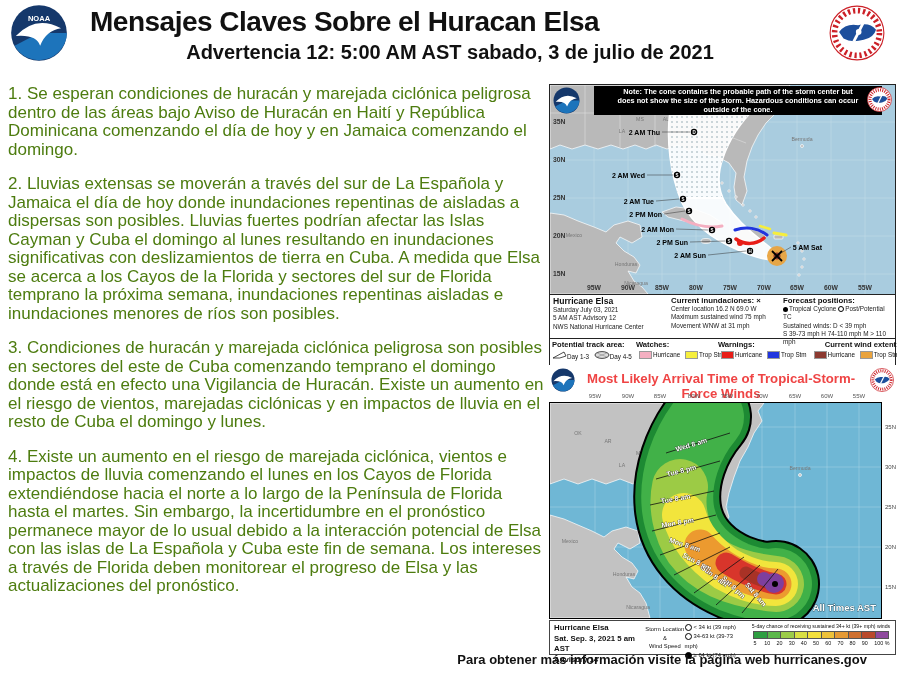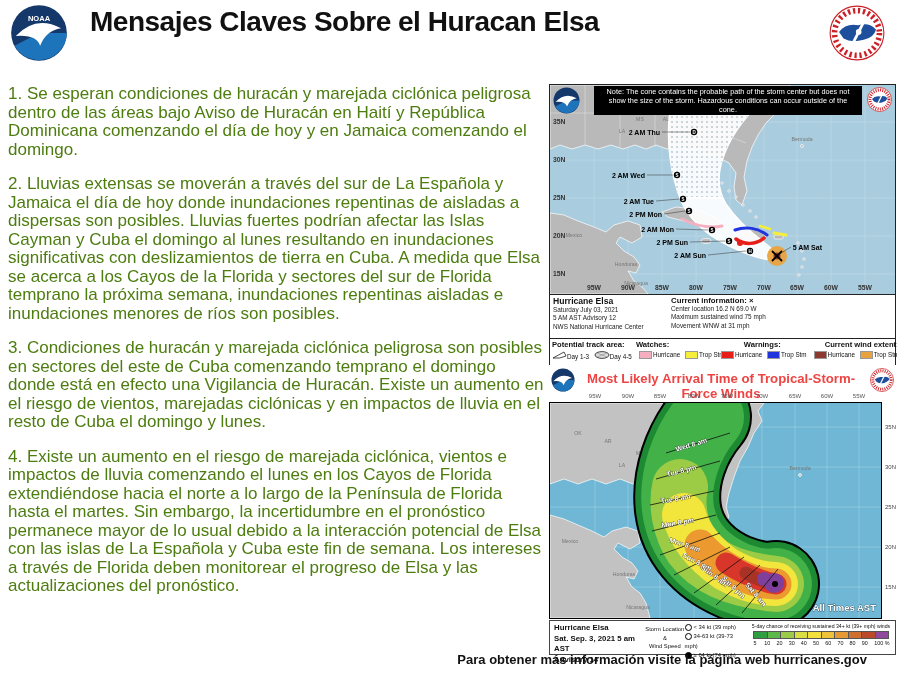--- a/index.html
+++ b/index.html
@@ -13,21 +13,21 @@
   .logo{position:absolute;}
   
   .messages{position:absolute;left:8px;top:85px;width:538px;}
   .messages p{margin:0 0 16px 0;font-size:17px;line-height:1.09;color:#4d7c0f;}
   
   .map-block{position:absolute;left:549px;width:347px;box-sizing:border-box;}
   
   .map1{top:84px;height:281px;border:1px solid #222;background:#fff;}
   .map1-canvas{position:relative;width:345px;height:209px;background:#a9ccdf;overflow:hidden;}
   .map-note{position:absolute;left:44px;top:1px;width:248px;background:#000;color:#fff;
-            font-size:7.3px;font-weight:normal;text-align:center;line-height:1.25;padding:1px 10px;z-index:5;}
+            font-size:7.3px;font-weight:bold;text-align:center;line-height:1.25;padding:1px 20px;z-index:5;}
   .m1-logo{position:absolute;top:2px;z-index:6;}
   .infobar{display:flex;height:43px;border-top:1px solid #222;background:#fff;}
   .infobar .col{padding:1px 3px;box-sizing:border-box;}
   .infobar .c1{width:118px;}
   .infobar .c2{width:112px;}
   .infobar .c3{width:115px;}
   .ib-h{font-size:8.6px;font-weight:bold;}
   .ib-l{font-size:6.4px;line-height:1.3;color:#222;}
   .dot{display:inline-block;width:5px;height:5px;border-radius:50%;background:#000;vertical-align:middle;margin-right:1px;}
   .dot.open{background:#fff;border:1px solid #000;width:4px;height:4px;}
@@ -76,20 +76,21 @@
 
 <div class="page">
 
   <svg class="logo" style="left:10px;top:4px" width="58" height="58" viewBox="0 0 100 100">
     <circle cx="50" cy="50" r="48" fill="#15386b"></circle>
     <path d="M50,50 L98,50 A48,48 0 0 1 8,72 Z" fill="#1d74bb"></path>
     <path d="M10,55 Q45,18 88,42 Q62,46 52,72 Q46,52 10,55 Z" fill="#fff"></path>
     <text x="50" y="30" text-anchor="middle" font-size="13" font-weight="bold" fill="#fff">NOAA</text>
   </svg>
   <div class="hdr-title">Mensajes Claves Sobre el Huracan Elsa</div>
+  <div class="hdr-sub">Advertencia 12:  5:00 AM AST sabado, 3 de julio de 2021</div>
   <svg class="logo" style="right:12px;top:5px;left:auto" width="56" height="56" viewBox="0 0 100 100">
     <circle cx="50" cy="50" r="48" fill="#fff" stroke="#cc2027" stroke-width="2"></circle>
     <circle cx="50" cy="50" r="40" fill="none" stroke="#cc2027" stroke-width="10" stroke-dasharray="4 5"></circle>
     <path d="M18,48 Q30,32 52,36 Q72,30 84,44 Q80,58 62,62 Q40,68 26,60 Z" fill="#1d4f9c"></path>
     <path d="M62,30 L44,66" stroke="#fff" stroke-width="5"></path>
     <circle cx="53" cy="48" r="5" fill="#fff"></circle>
   </svg>
 
   <section class="messages">
     <p>1. Se esperan condiciones de huracán y marejada ciclónica peligrosa dentro de las áreas bajo Aviso de Huracán en Haití y República Dominicana comenzando el día de hoy y en Jamaica comenzando el domingo.</p>
@@ -266,24 +267,31 @@
     </div>
 
     <div class="infobar">
       <div class="col c1">
         <div class="ib-h">Hurricane Elsa</div>
         <div class="ib-l">Saturday July 03, 2021</div>
         <div class="ib-l">5 AM AST Advisory 12</div>
         <div class="ib-l">NWS National Hurricane Center</div>
       </div>
       <div class="col c2">
-        <div class="ib-h" style="font-size:7.8px">Current information: ×</div>
+        <div class="ib-h" style="font-size:7.8px">Current inundaciones: ×</div>
         <div class="ib-l">Center location 16.2 N 69.0 W</div>
         <div class="ib-l">Maximum sustained wind 75 mph</div>
         <div class="ib-l">Movement WNW at 31 mph</div>
+      </div>
+      <div class="col c3">
+        <div class="ib-h" style="font-size:7.8px">Forecast positions:</div>
+        <div class="ib-l"><span class="dot"></span><span>Tropical Cyclone</span>
+          <span class="dot open"></span><span>Post/Potential TC</span></div>
+        <div class="ib-l">Sustained winds:  D &lt; 39 mph</div>
+        <div class="ib-l">S 39-73 mph  H 74-110 mph  M &gt; 110 mph</div>
       </div>
     </div>
 
     <div class="legbar">
       <div class="lg" style="width:88px">
         <div class="lg-h">Potential track area:</div>
         <div class="lg-row">
           <svg width="15" height="8">
               <path d="M1,7 L12,1 L14,5 Q8,8 1,7 Z" fill="#fff" stroke="#000" stroke-width=".7"></path>
             </svg><span>Day 1-3</span>
@@ -295,21 +303,21 @@
         </div>
       </div>
       <div class="lg" style="width:78px">
         <div class="lg-h">Watches:</div>
         <div class="lg-row">
           <span class="sw" style="background: rgb(244, 175, 193);"></span><span>Hurricane</span>
           <span class="sw" style="background: rgb(246, 238, 61);"></span><span>Trop Stm</span>
         </div>
       </div>
       <div class="lg" style="width:90px">
-        <div class="lg-h" style="text-align:center">Warnings:</div>
+        <div class="lg-h" style="text-align:left">Warnings:</div>
         <div class="lg-row">
           <span class="sw" style="background: rgb(232, 30, 25);"></span><span>Hurricane</span>
           <span class="sw" style="background: rgb(33, 53, 222);"></span><span>Trop Stm</span>
         </div>
       </div>
       <div class="lg" style="width:88px">
         <div class="lg-h" style="text-align:right">Current wind extent:</div>
         <div class="lg-row" style="text-align:right">
           <span class="sw" style="background: rgb(140, 58, 48);"></span><span>Hurricane</span>
           <span class="sw" style="background: rgb(233, 163, 62);"></span><span>Trop Stm</span>

